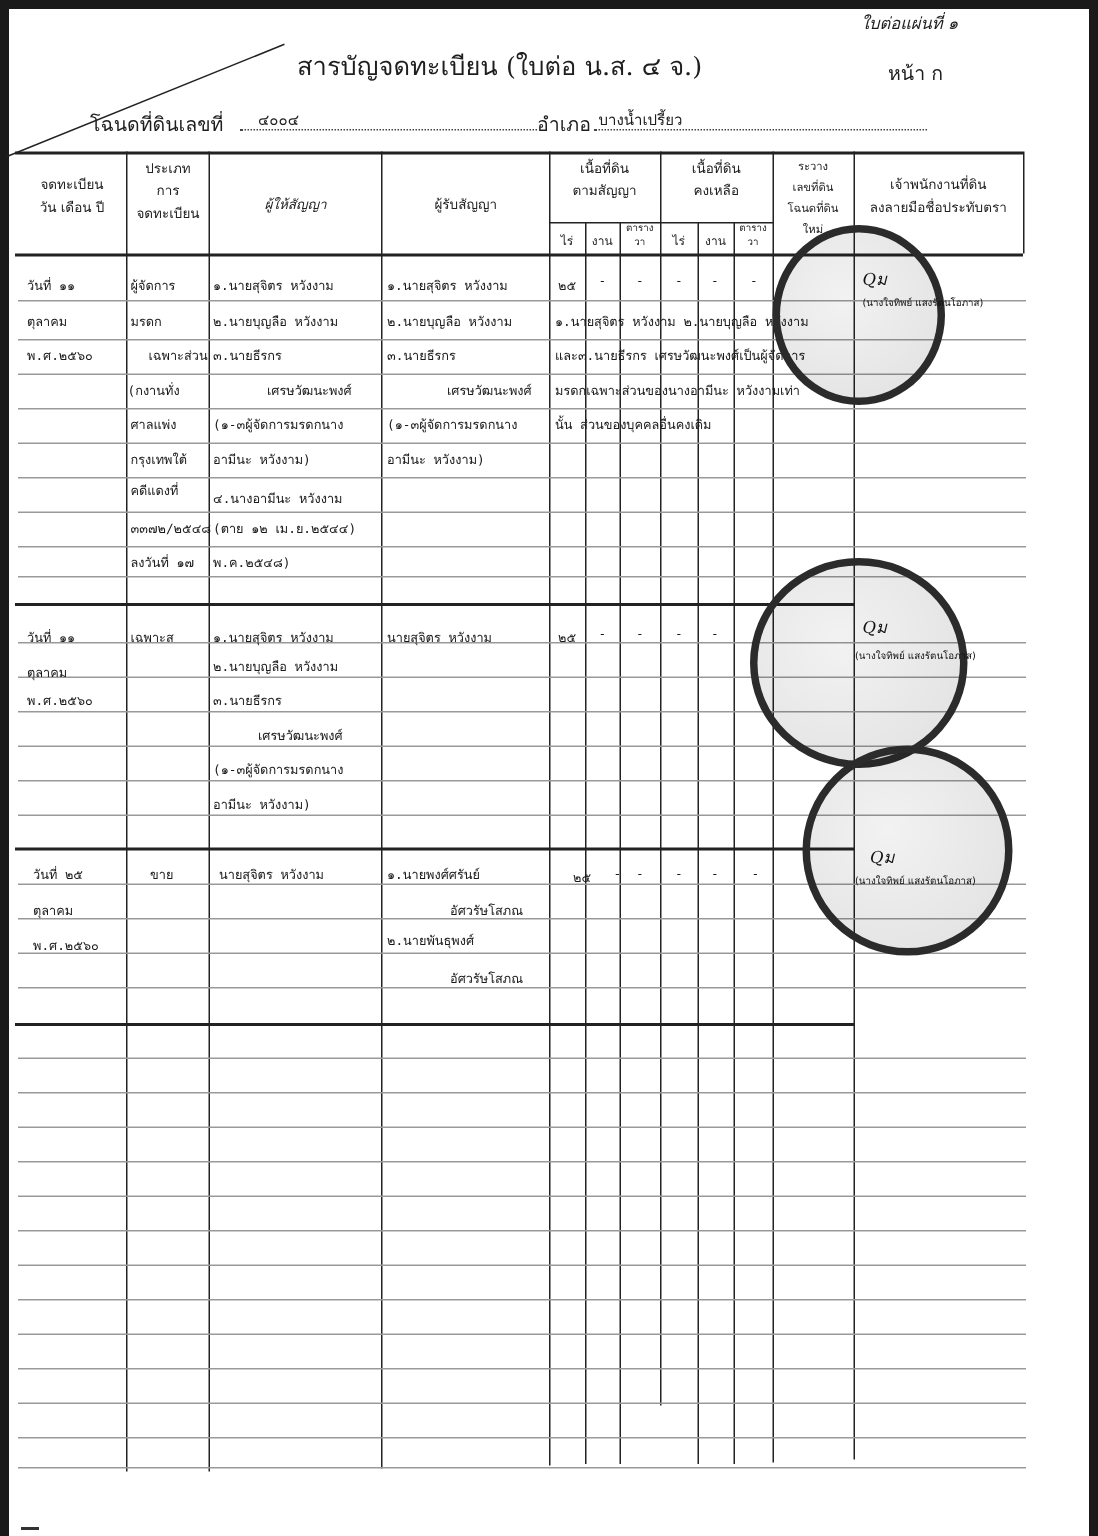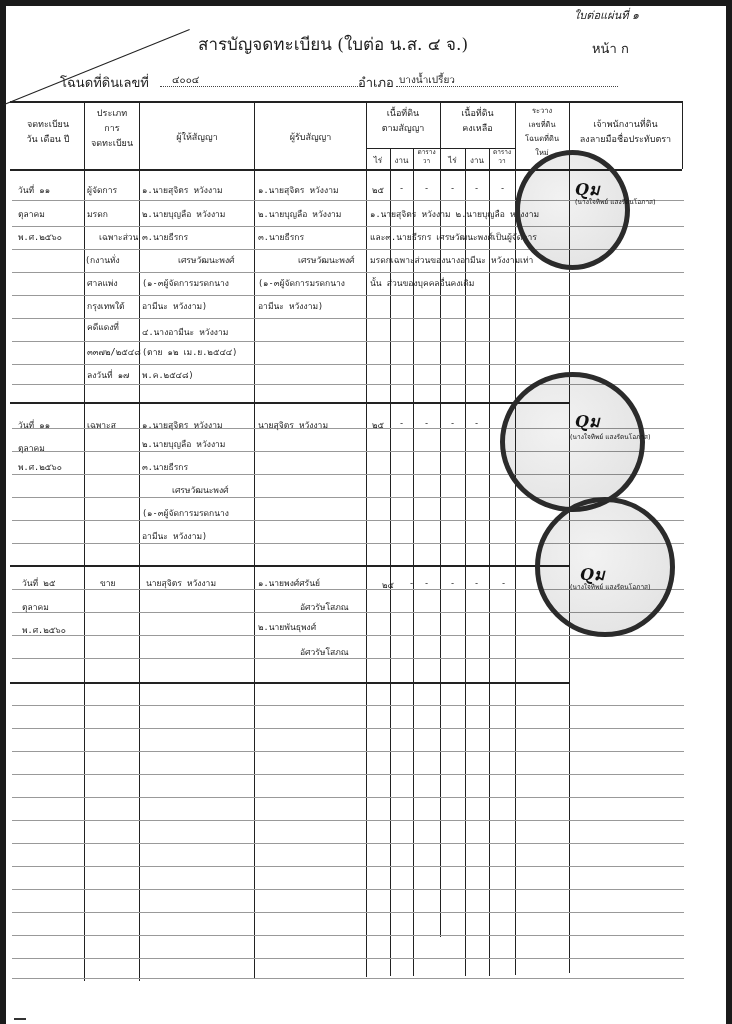--- a/index.html
+++ b/index.html
@@ -26,21 +26,21 @@
     .vl { position: absolute; width: 1px; background: #222; }
     .hl { position: absolute; height: 1px; background: #999; }
     .hl.thick { height: 2px; background: #222; }
 
     .hdr { position: absolute; font-size: 9px; color: #222; text-align: center; line-height: 15px; font-family: "DejaVu Sans", sans-serif; }
     .cell { position: absolute; font-size: 8.5px; color: #1a1a1a; white-space: nowrap; font-family: "DejaVu Sans Mono", monospace; }
     .stamp {
       position: absolute; border-radius: 50%; border: 5px solid #2b2b2b;
       background: radial-gradient(circle at 40% 40%, rgba(0,0,0,0.05), rgba(0,0,0,0.12));
     }
-    .stamp .sig { position: absolute; font-size: 16px; font-style: italic; font-weight: bold; color: #111; font-family: "DejaVu Serif", serif; }
+    .stamp .sig { position: absolute; font-size: 11px; font-style: italic; font-weight: normal; color: #111; font-family: "DejaVu Serif", serif; }
     .stamp .officer { position: absolute; font-size: 6.5px; color: #111; white-space: nowrap; font-family: "DejaVu Sans", sans-serif; }
     .bottom-mark { position: absolute; left: 14px; top: 1018px; width: 12px; height: 2px; background: #333; }
   </style>
 </head>
 <body>
 
 <div class="paper"></div>
 
 <div class="txt sheet-no">ใบต่อแผ่นที่ ๑</div>
 <div class="txt title">สารบัญจดทะเบียน (ใบต่อ น.ส. ๔ จ.)</div>
@@ -108,21 +108,21 @@
   <div class="hl" style="left:12px;top:935px;width:672px;"></div>
   <div class="hl" style="left:12px;top:958px;width:672px;"></div>
   <div class="hl" style="left:12px;top:978px;width:672px;"></div>
 </div>
 
 <div class="hdr" style="left:12px;top:117px;width:72px;white-space:pre-line;">จดทะเบียน
 วัน เดือน ปี</div>
 <div class="hdr" style="left:85px;top:106px;width:54px;white-space:pre-line;">ประเภท
 การ
 จดทะเบียน</div>
-<div class="hdr" style="left:140px;top:130px;width:114px;">ผู้ให้สัญญา</div>
+<div class="hdr" style="left:140px;top:130px;width:114px;font-style:italic;">ผู้ให้สัญญา</div>
 <div class="hdr" style="left:255px;top:130px;width:111px;">ผู้รับสัญญา</div>
 <div class="hdr" style="left:366px;top:106px;width:74px;white-space:pre-line;">เนื้อที่ดิน
 ตามสัญญา</div>
 <div class="hdr" style="left:440px;top:106px;width:75px;white-space:pre-line;">เนื้อที่ดิน
 คงเหลือ</div>
 <div class="hdr" style="left:366px;top:153px;width:24px;font-size:8px;">ไร่</div>
 <div class="hdr" style="left:390px;top:153px;width:23px;font-size:8px;">งาน</div>
 <div class="hdr" style="left:413px;top:148px;width:27px;font-size:6.5px;line-height:9px;white-space:pre-line;">ตาราง
 วา</div>
 <div class="hdr" style="left:440px;top:153px;width:25px;font-size:8px;">ไร่</div>

